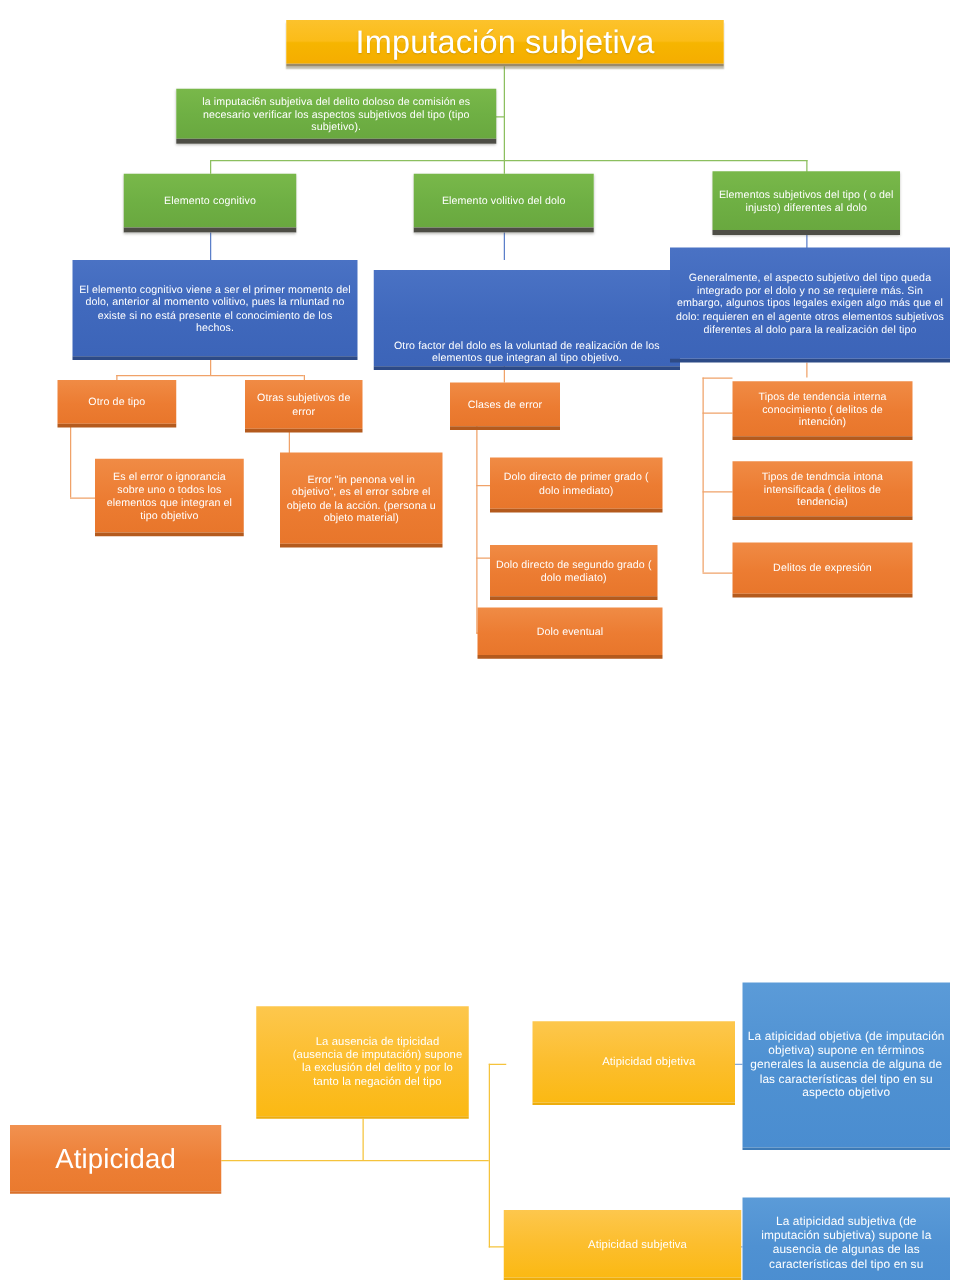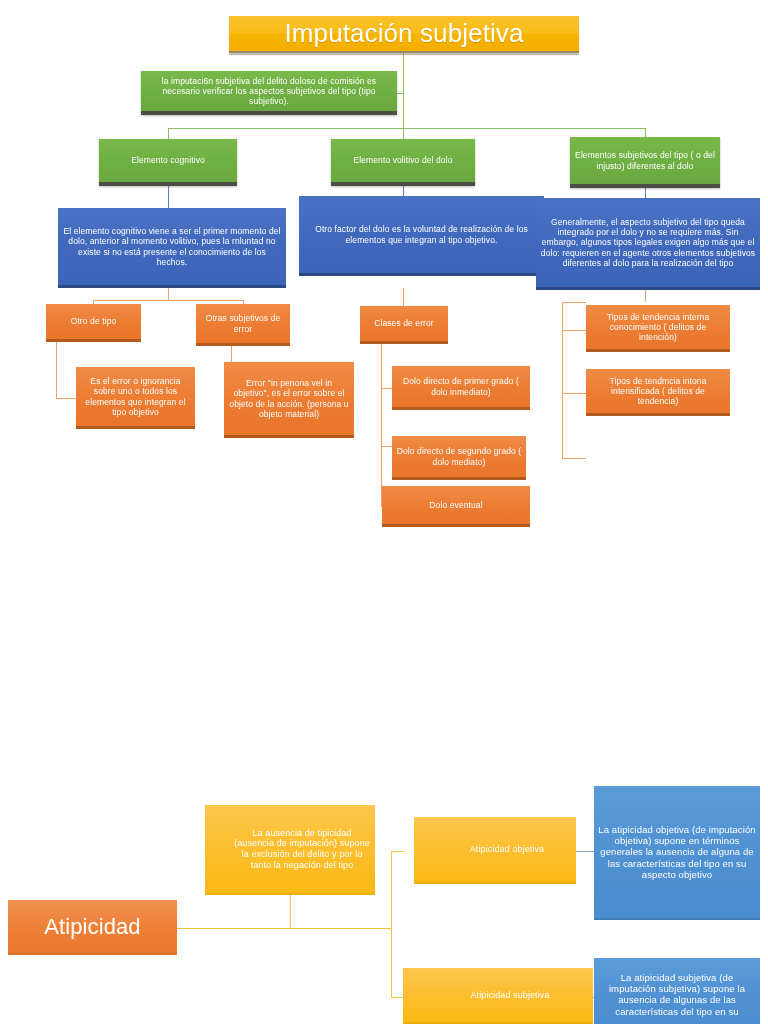--- a/index.html
+++ b/index.html
@@ -145,21 +145,21 @@
   <div class="node n-green" style="left:331px; top:139px; width:144px; height:47px;">
     <span>Elemento volitivo del dolo</span>
   </div>
   <div class="node n-green" style="left:570px; top:137px; width:150px; height:51px;">
     <span>Elementos subjetivos del tipo ( o del injusto) diferentes al dolo</span>
   </div>
 
   <div class="node n-blue" style="left:58px; top:208px; width:228px; height:80px;">
     <span>El elemento cognitivo viene a ser el primer momento del dolo, anterior al momento volitivo, pues la rnluntad no existe si no está presente el conocimiento de los hechos.</span>
   </div>
-  <div class="node n-blue" style="left:299px; top:196px; width:245px; height:80px;">
+  <div class="node n-blue" style="left:299px; top:216px; width:245px; height:80px;align-items:flex-end;">
     <span>Otro factor del dolo es la voluntad de realización de los elementos que integran al tipo objetivo.</span>
   </div>
   <div class="node n-blue" style="left:536px; top:198px; width:224px; height:92px;">
     <span>Generalmente, el aspecto subjetivo del tipo queda integrado por el dolo y no se requiere más. Sin embargo, algunos tipos legales exigen algo más que el dolo: requieren en el agente otros elementos subjetivos diferentes al dolo para la realización del tipo</span>
   </div>
 
   <div class="node n-orange" style="left:46px; top:304px; width:95px; height:38px;">
     <span>Otro de tipo</span>
   </div>
   <div class="node n-orange" style="left:196px; top:304px; width:94px; height:42px;">
@@ -183,41 +183,44 @@
   </div>
   <div class="node n-orange" style="left:382px; top:486px; width:148px; height:41px;">
     <span>Dolo eventual</span>
   </div>
 
   <div class="node n-orange" style="left:586px; top:305px; width:144px; height:47px;">
     <span>Tipos de tendencia interna conocimiento ( delitos de intención)</span>
   </div>
   <div class="node n-orange" style="left:586px; top:369px; width:144px; height:47px;">
     <span>Tipos de tendmcia intona intensificada ( delitos de tendencia)</span>
+  </div>
+  <div class="node n-orange" style="left:586px; top:434px; width:144px; height:44px;">
+    <span>Delitos de expresión</span>
   </div>
 
   <div class="conn h c-yellow" style="left:177px; top:928px; width:214px;"></div>
   <div class="conn v c-yellow" style="left:290px; top:895px; height:33px;"></div>
   <div class="conn v c-yellow" style="left:391px; top:851px; height:77px;"></div>
   <div class="conn h c-yellow" style="left:391px; top:851px; width:14px;"></div>
   <div class="conn v c-yellow" style="left:391px; top:928px; height:70px;"></div>
   <div class="conn h c-yellow" style="left:391px; top:997px; width:14px;"></div>
 
   <div class="conn h c-lblue" style="left:565px; top:851px; width:29px;"></div>
   <div class="conn h c-lblue" style="left:565px; top:997px; width:29px;"></div>
 
   <div class="node n-orange-big" style="left:8px; top:900px; width:169px; height:55px;">
     <span>Atipicidad</span>
   </div>
 
   <div class="node n-yellow" style="left:205px; top:805px; width:170px; height:90px;">
     <span>La ausencia de tipicidad (ausencia de imputación) supone la exclusión del delito y por lo tanto la negación del tipo</span>
   </div>
 
-  <div class="node n-yellow" style="left:414px; top:817px; width:162px; height:67px;">
+  <div class="node n-yellow" style="left:426px; top:817px; width:162px; height:67px;">
     <span>Atipicidad objetiva</span>
   </div>
 
   <div class="node n-yellow" style="left:403px; top:968px; width:190px; height:56px;">
     <span>Atipicidad subjetiva</span>
   </div>
 
   <div class="node n-blue2" style="left:594px; top:786px; width:166px; height:134px;text-align:center;">
     <span>La atipicidad objetiva (de imputación objetiva) supone en términos generales la ausencia de alguna de las características del tipo en su aspecto objetivo</span>
   </div>

